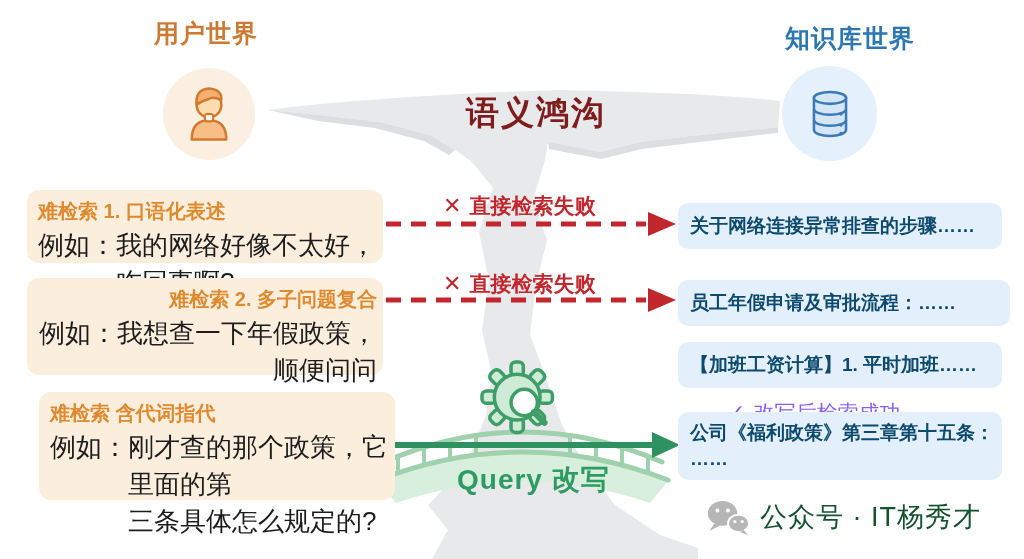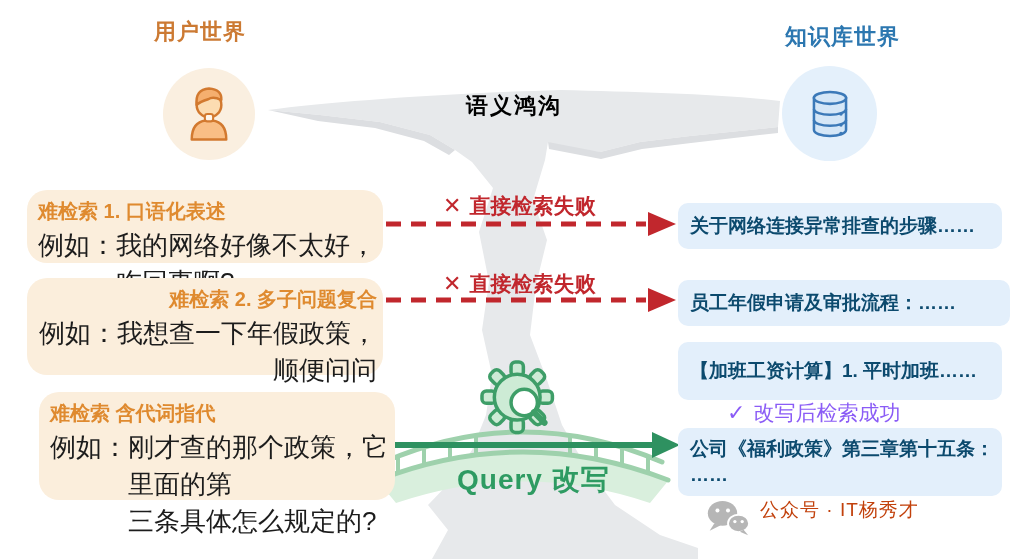--- a/index.html
+++ b/index.html
@@ -1,50 +1,50 @@
 <!DOCTYPE html>
 <html><head>
 <meta charset="utf-8">
 <style>
   html,body { margin:0; padding:0; background:#ffffff; }
   .canvas {
     position:relative; width:1024px; height:559px; background:#ffffff;
     font-family:"Liberation Sans","DejaVu Sans",sans-serif; overflow:hidden;
   }
   .abs { position:absolute; }
-  .world-title { font-size:22px; font-weight:bold; letter-spacing:1px; }
+  .world-title { font-size:25px; font-weight:bold; letter-spacing:1px; }
   .world-title.user { color:#cc7a33; }
   .world-title.kb   { color:#2c77b0;margin-left:24px; }
-  .gap-label { font-size:22px; font-weight:bold; color:#000000; letter-spacing:2px; }
+  .gap-label { font-size:33px; font-weight:bold; color:#7f1d1d; letter-spacing:2px; }
   .icon-circle { border-radius:50%; display:flex; align-items:center; justify-content:center; }
   .user-circle { background:#faefe0; }
   .db-circle   { background:#e4f0fb; }
 
   .card-left {
-    background:#fbeedc; border-radius:20px; box-sizing:border-box;
+    background:#fbeedc; border-radius:12px; box-sizing:border-box;
     padding:8px 6px 8px 11px;
   }
   .card-left .card-title { color:#df8a2f; font-weight:bold; font-size:20px; line-height:1.3; }
   .card-left .card-body  {
     color:#1c1c1c; font-size:26px; line-height:1.42; white-space:pre-line;
     padding-left:3em; text-indent:-3em; margin-top:3px;
   }
 
   .card-right {
     background:#e3effb; border-radius:10px; box-sizing:border-box;
     color:#0c4a6e; font-weight:bold; font-size:19px; line-height:1.35;
     display:flex; align-items:center; padding:0 8px 0 12px; white-space:pre-line;
   }
 
   .fail-label    { color:#c1272d; font-weight:bold; font-size:21px; }
   .success-label { color:#8b5cf6; font-weight:normal; font-size:21px;margin-left:41px; }
   .fail-label .glyph, .success-label .glyph { margin-right:8px; font-size:22px; }
   .query-label { color:#2e9b62; font-weight:bold; font-size:28px; letter-spacing:1px; }
 
-  .watermark { display:flex; align-items:flex-start; color:#c2410c; font-size:19px; }
+  .watermark { display:flex; align-items:center; color:#14532d; font-size:27px; }
   .watermark .wm-text { margin-left:10px; letter-spacing:1px; }
 </style>
 </head>
 <body>
 
 <div class="canvas">
 
   <svg class="abs" style="left:0;top:0;" width="1024" height="559" viewBox="0 0 1024 559">
 
     <path fill="#e7e9eb" d="
@@ -161,24 +161,24 @@
   <div class="abs success-label" style="left:686px;top:399px;">
     <span class="glyph">✓</span><span>改写后检索成功</span>
   </div>
 
   <div class="abs card-right" style="left:678px;top:203px;width:324px;height:46px;">
     <span>关于网络连接异常排查的步骤……</span>
   </div>
   <div class="abs card-right" style="left:678px;top:280px;width:332px;height:46px;">
     <span>员工年假申请及审批流程：……</span>
   </div>
-  <div class="abs card-right" style="left:678px;top:342px;width:324px;height:58px;">
+  <div class="abs card-right" style="left:678px;top:342px;width:324px;height:46px;">
     <span>【加班工资计算】1. 平时加班……</span>
   </div>
-  <div class="abs card-right" style="left:678px;top:428px;width:324px;height:68px;">
+  <div class="abs card-right" style="left:678px;top:412px;width:324px;height:68px;">
     <span>公司《福利政策》第三章第十五条：
 ……</span>
   </div>
 
   <div class="abs query-label" style="left:457px;top:461px;">Query 改写</div>
 
   <div class="abs watermark" style="left:706px;top:497px;">
     <svg width="44" height="40" viewBox="0 0 48 40">
       <ellipse cx="18" cy="16" rx="16" ry="13.5" fill="#b6b6b6"></ellipse>
       <polygon points="9,27 4,35 16,29" fill="#b6b6b6"></polygon>

